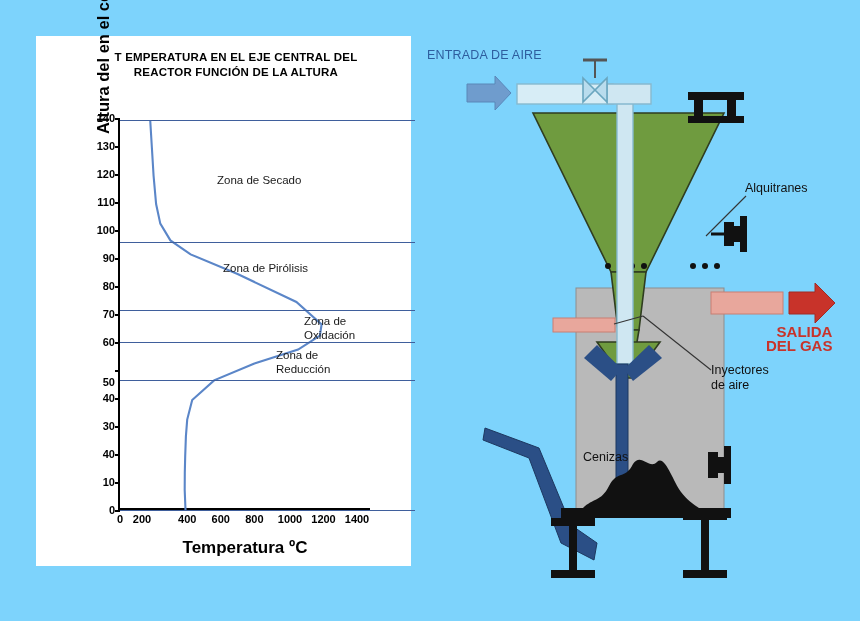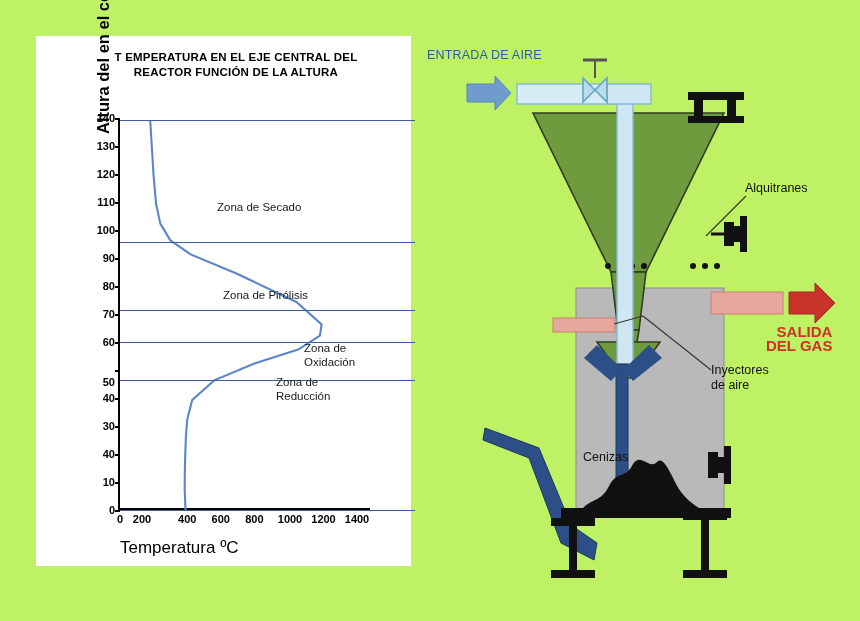--- a/index.html
+++ b/index.html
@@ -1,19 +1,19 @@
 <!DOCTYPE html>
 <html><head>
 <meta charset="utf-8">
 <style>
   html,body{margin:0;padding:0;background:#ffffff;}
   #root{
     position:relative;
     width:860px;height:621px;
-    background:#bef264;
+    background:#7dd3fc;
     font-family:"Liberation Sans", sans-serif;
     overflow:hidden;
   }
   
   .chart-panel{
     position:absolute;left:36px;top:36px;width:375px;height:530px;
     background:#ffffff;
     box-shadow:0 0 0 0 rgba(0,0,0,0);
   }
   .chart-title{
@@ -36,24 +36,24 @@
     font-size:11px;color:#000;white-space:nowrap;transform:translateY(-50%);
     font-weight:bold;
   }
   .ytickmark{position:absolute;right:100%;width:5px;height:0;border-top:2px solid #000;}
   .xtick{
     position:absolute;top:100%;margin-top:5px;
     font-size:11px;font-weight:bold;color:#000;transform:translateX(-50%);white-space:nowrap;
   }
   .xlab{
     position:absolute;left:0;width:100%;top:100%;margin-top:30px;
-    font-weight:normal;font-size:17px;color:#000;
+    text-align:center;font-weight:bold;font-size:17px;color:#000;
   }
   .zline{position:absolute;left:0;height:0;border-top:1.6px solid #3f5f9c;}
-  .zlabel{position:absolute;font-size:11.5px;color:#1a1a1a;line-height:14px;white-space:nowrap;margin-top:27px;}
+  .zlabel{position:absolute;font-size:11.5px;color:#1a1a1a;line-height:14px;white-space:nowrap;}
   svg{display:block;}
   .curve{fill:none;stroke:#5b86c8;stroke-width:2.1;}
 
   
   .diagram{position:absolute;left:411px;top:0;width:449px;height:621px;}
   .lbl{position:absolute;font-size:12.5px;color:#111;line-height:15px;white-space:nowrap;}
   .lbl-blue{color:#2e5d9e;font-weight:normal;font-size:12.5px;letter-spacing:.2px;}
   .lbl-red{color:#c8332a;font-weight:bold;font-size:15px;line-height:14px;text-align:right;}
 </style>
 </head>

